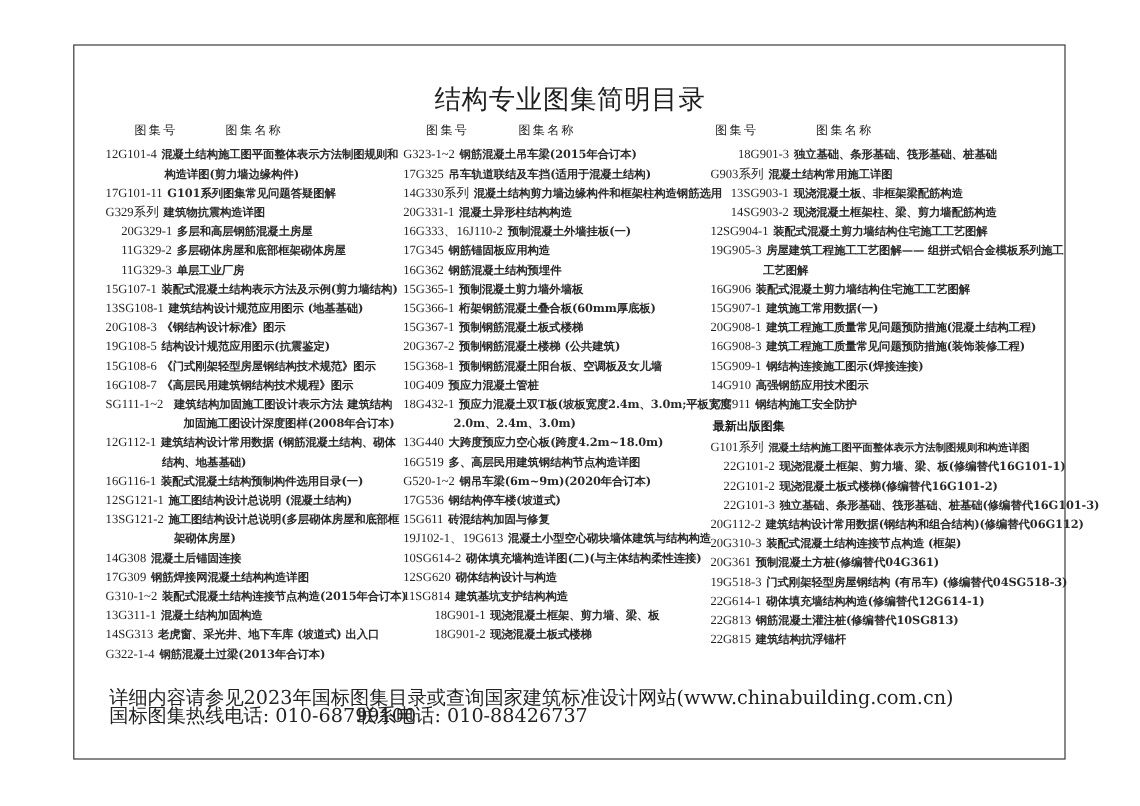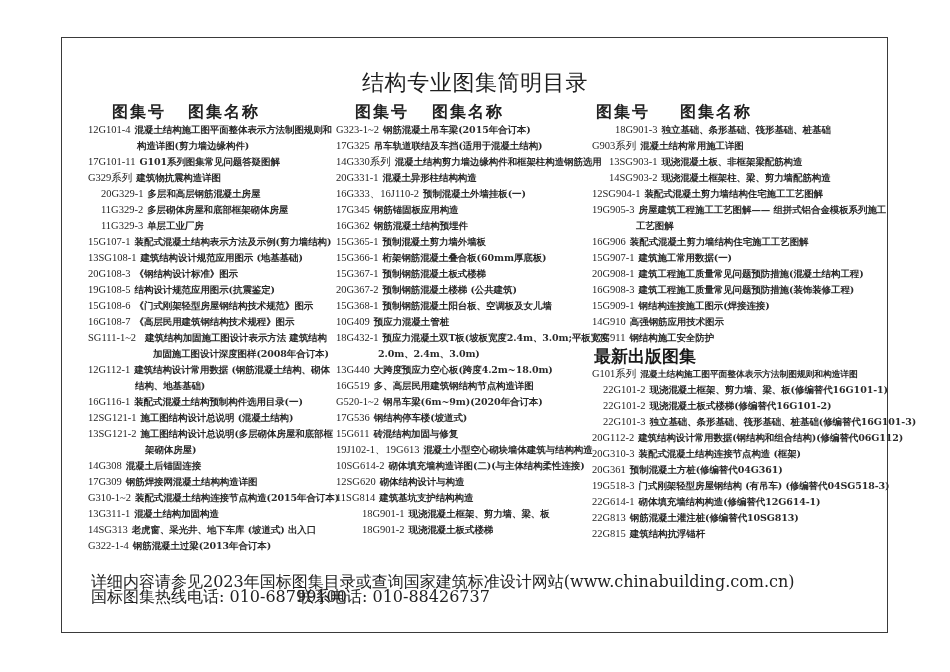--- a/index.html
+++ b/index.html
@@ -2,27 +2,27 @@
 <html><head>
 <meta charset="utf-8">
 <style>
   html, body { margin:0; padding:0; }
   body { width:950px; height:672px; background:#ffffff; position:relative; overflow:hidden;
          font-family:"DejaVu Serif", serif; color:#262626; }
   .frame { position:absolute; left:61px; top:37px; width:825px; height:594px;
            border:1.6px solid #3a3a3a; }
   .title { position:absolute; left:0; top:68px; width:950px; text-align:center;
            font-family:"DejaVu Sans", sans-serif; font-size:22px; letter-spacing:0.6px; color:#1e1e1e; }
-  .hdr { position:absolute; top:102px; font-size:16px; font-weight:bold; letter-spacing:2px;
+  .hdr { position:absolute; top:102px; font-size:10px; font-weight:normal; letter-spacing:2px;
          font-family:"DejaVu Serif", serif; color:#222; white-space:nowrap; }
   .col { position:absolute; top:122px; white-space:nowrap; }
   .ln { height:16px; line-height:16px; font-size:9.5px; font-weight:bold; color:#2a2a2a; }
   .c { font-family:"Liberation Serif", serif; font-size:10.5px; font-weight:normal; margin-right:4px; color:#1f1f1f; }
   .n { letter-spacing:-0.1px; }
-  .latest-h { height:20px; line-height:20px; font-family:"DejaVu Sans", sans-serif; font-size:17px;
+  .latest-h { height:20px; line-height:20px; font-family:"DejaVu Sans", sans-serif; font-size:10px;
               font-weight:bold; color:#1a1a1a; padding-left:2px; }
   .small { font-size:8.8px; }
   .footer { position:absolute; left:91px; top:574px; font-size:16px; line-height:15px; color:#222;
             white-space:nowrap; font-family:"DejaVu Serif", serif; }
   .footer .row2 { display:flex; }
   .footer .hot { width:207px; }
 </style>
 </head>
 <body>
 

